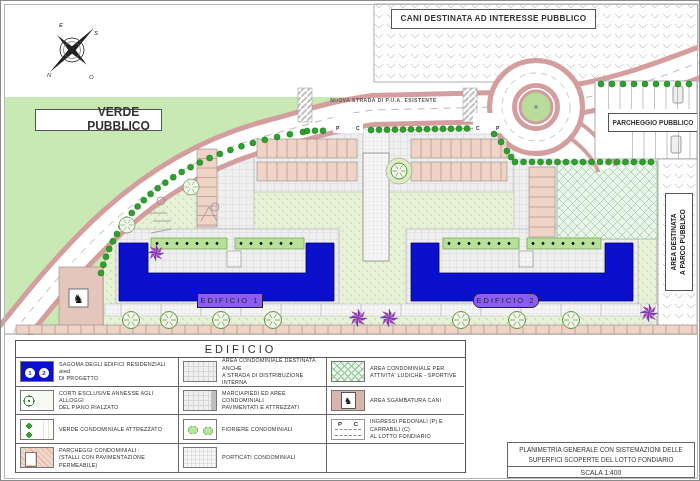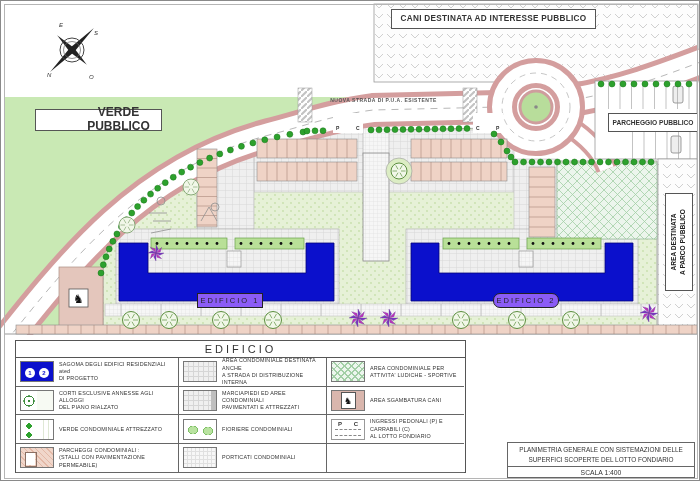--- a/index.html
+++ b/index.html
@@ -12,21 +12,21 @@
   .lbl-interesse{left:390px;top:8px;width:203px;height:18px;font-size:8.2px;font-weight:600;letter-spacing:.3px;}
   .lbl-verde{left:34px;top:108px;width:85px;height:20px;font-size:12px;font-weight:700;padding-left:40px;}
   .lbl-parcheggio{left:607px;top:112px;width:88px;height:17px;font-size:6.6px;font-weight:600;}
   .lbl-parco{position:absolute;left:664px;top:194px;width:96px;height:26px;border:1px solid #555;background:#fff;
              transform:rotate(-90deg) translateX(-96px);transform-origin:0 0;display:flex;flex-direction:column;
              align-items:center;justify-content:center;font-size:6.6px;font-weight:600;line-height:1.3;text-align:center;}
   .lbl-strada{position:absolute;left:290px;top:96px;width:185px;text-align:center;font-size:5px;
               letter-spacing:.5px;color:#555;font-weight:600;}
   .edif{position:absolute;top:281px;width:64px;height:13px;border:1.5px solid #222;background:#8b5cf6;
         font-size:7.5px;font-weight:400;letter-spacing:2px;display:flex;align-items:center;justify-content:center;color:#222;margin-top:11px;}
-  .edif1{left:196px;} .edif2{left:492px;border-radius:7px;}
+  .edif1{left:196px;} .edif2{left:472px;border-radius:7px;}
   .pc{position:absolute;font-size:5px;font-weight:700;color:#333;}
   
   .legend{position:absolute;left:14px;top:339px;width:451px;height:133px;border:1.5px solid #555;
           background:#fff;box-sizing:border-box;}
   .legend-title{height:16px;border-bottom:1px solid #555;display:flex;align-items:center;justify-content:center;
                 font-size:11px;letter-spacing:3px;color:#333;}
   .lgrid{display:grid;grid-template-columns:163px 148px 137px;grid-auto-rows:28.7px;}
   .lcell{border-right:1px solid #666;border-bottom:1px solid #666;display:flex;align-items:center;
          padding:0 4px;gap:5px;box-sizing:border-box;overflow:hidden;}
   .lcell:nth-child(3n){border-right:none;}

